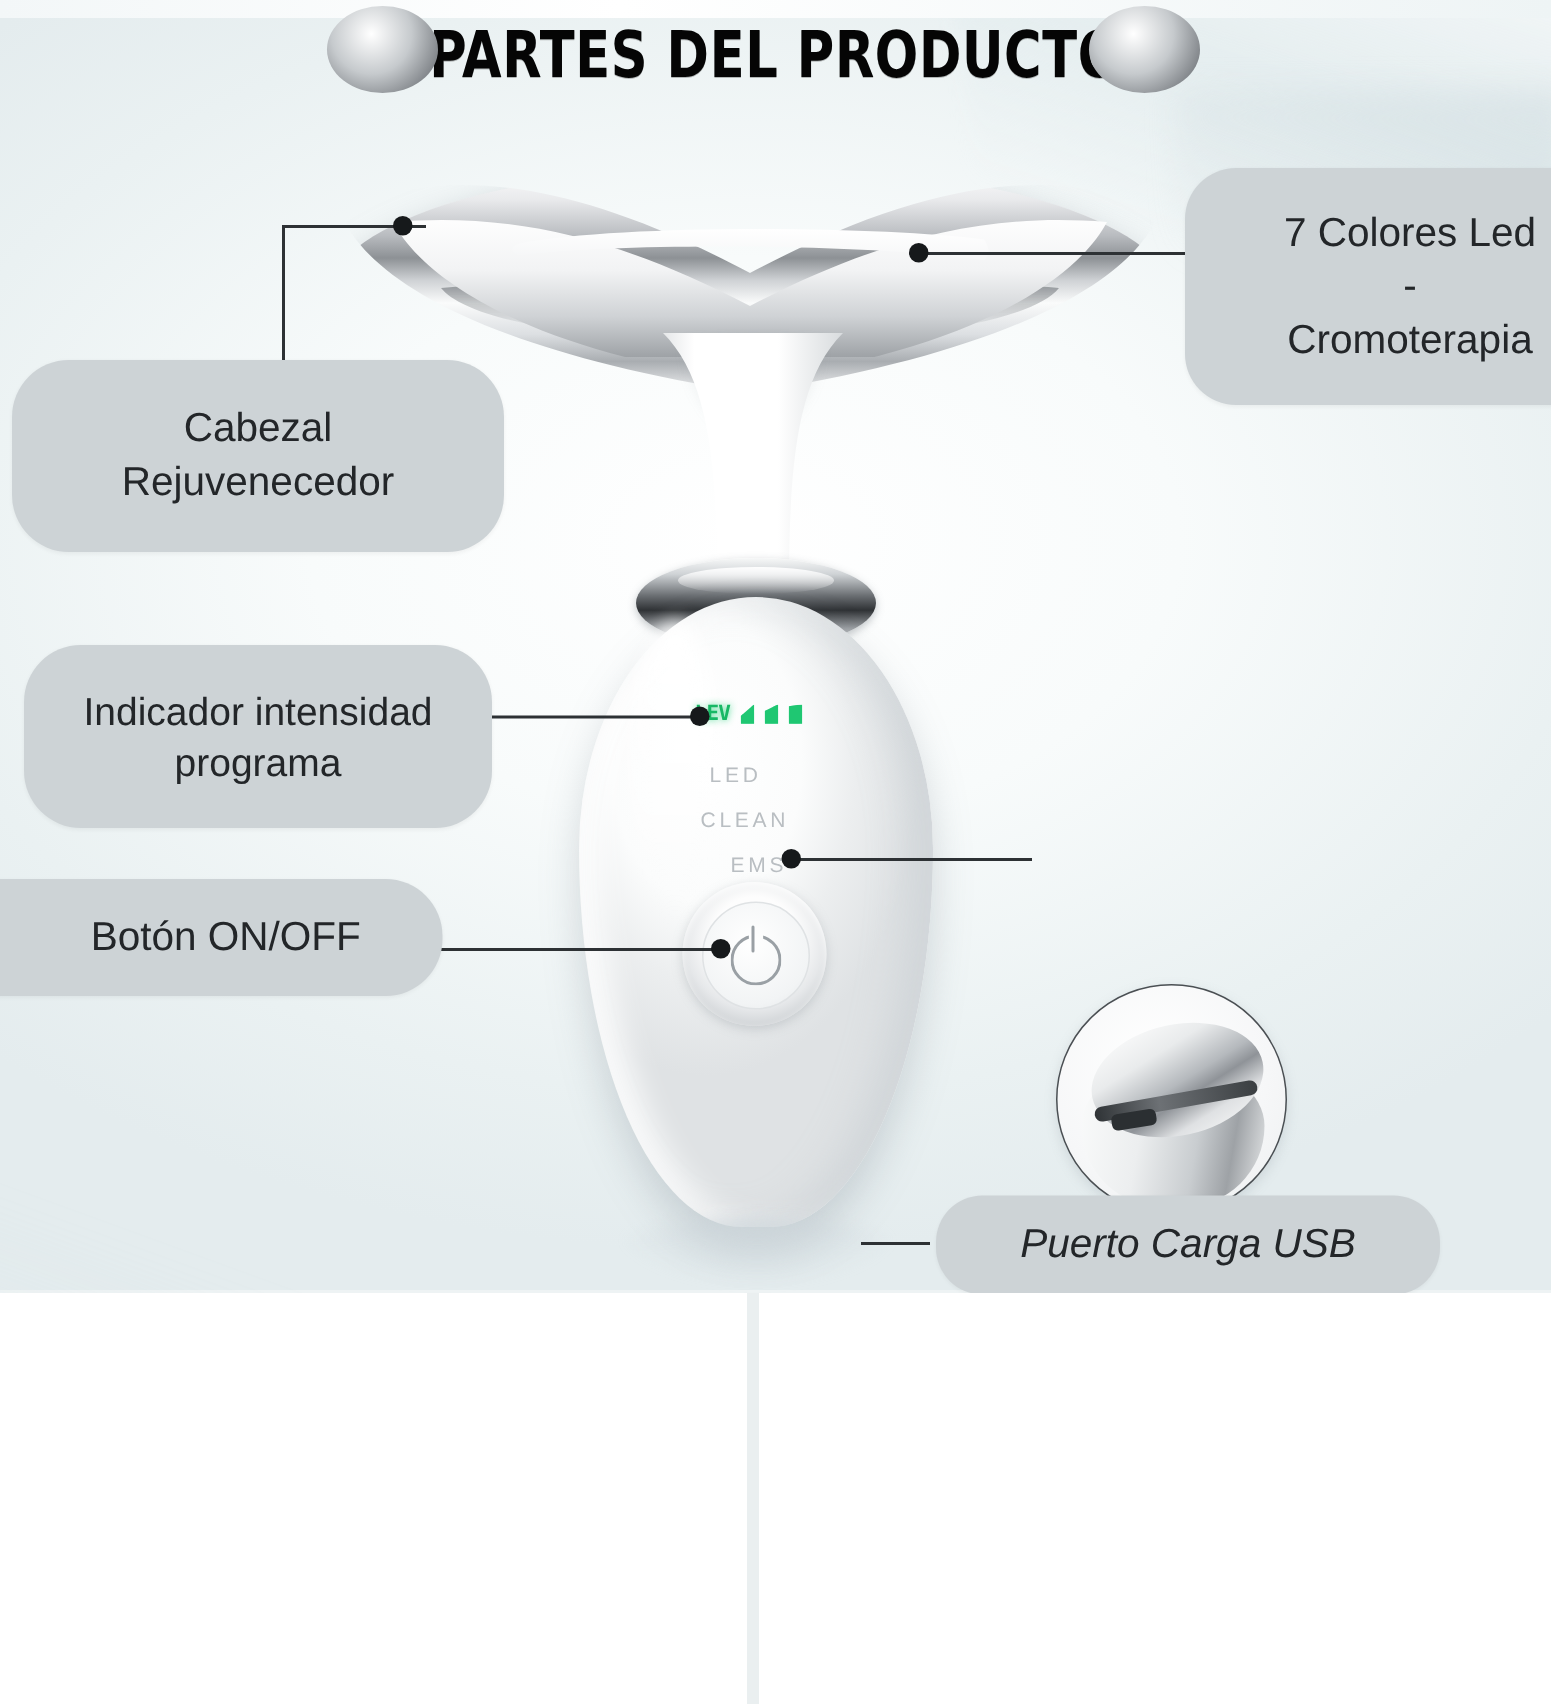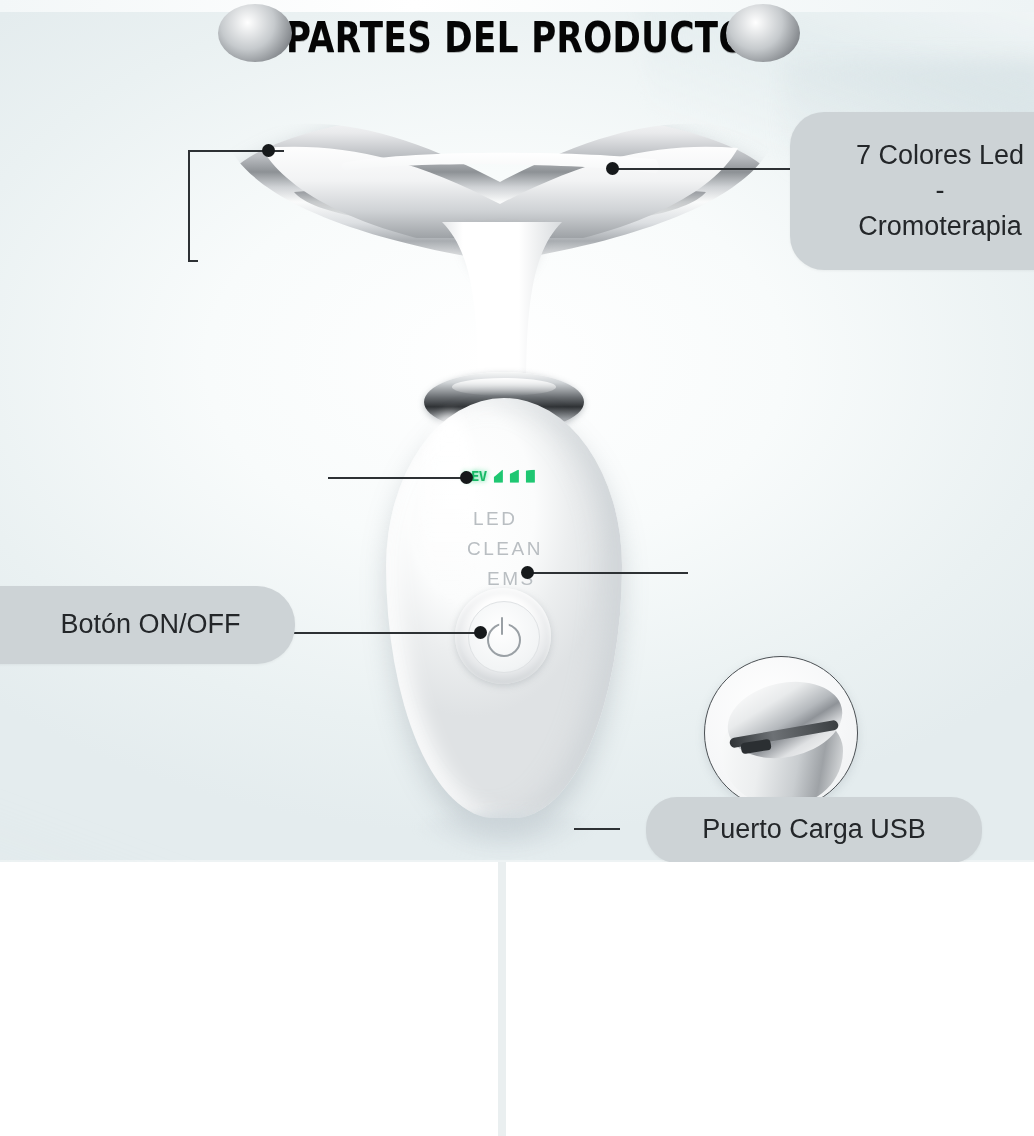--- a/index.html
+++ b/index.html
@@ -54,21 +54,21 @@
     box-shadow:0 1px 3px rgba(0,0,0,.05);
     padding:10px 22px;box-sizing:border-box;
   }
   .pill span{display:block;width:100%;}
 
   #pill-led      {left:790px; top:112px; width:300px; height:158px; border-radius:34px; font-size:27px;}
   #pill-cabezal  {left:8px;   top:240px; width:328px; height:128px;}
   #pill-intens   {left:16px;  top:430px; width:312px; height:122px; font-size:26px;}
   #pill-onoff    {left:-40px; top:586px; width:335px; height:78px;  font-size:27px;}
   #pill-prog     {left:682px; top:534px; width:318px; height:78px;  font-size:27px;}
-  #pill-usb      {left:646px; top:797px; width:336px; height:66px;  font-size:27px; border-radius:31px;}
+  #pill-usb      {left:624px; top:797px; width:336px; height:66px;  font-size:27px; border-radius:31px;font-style:italic;}
 
   
   .leader{position:absolute;background:#2d3134;}
   .dot{position:absolute;width:13px;height:13px;border-radius:50%;background:#16191b;}
 
   
   .device{position:absolute;left:0;top:0;width:1034px;height:860px;}
 
   
   .head-wrap{position:absolute;left:218px;top:112px;width:564px;height:150px;}
@@ -153,21 +153,21 @@
     font-size:14px;font-weight:bold;color:#17b865;letter-spacing:-.5px;
     text-shadow:0 0 5px rgba(30,210,120,.85);
   }
   .bar{display:inline-block;width:9px;height:13px;background:#1fc772;
        box-shadow:0 0 6px rgba(30,215,125,.9);margin-left:3px;}
   .bar.b1{clip-path:polygon(0 60%,100% 0,100% 100%,0 100%);}
   .bar.b2{clip-path:polygon(0 35%,100% 0,100% 100%,0 100%);}
   .bar.b3{clip-path:polygon(0 10%,100% 0,100% 100%,0 100%);}
 
   .mode{
-    position:absolute;color:#b9bec2;font-size:19px;letter-spacing:2.5px;
+    position:absolute;color:#b9bec2;font-size:14px;letter-spacing:2.5px;
     font-family:"Liberation Sans",sans-serif;
   }
   #mode-led  {left:473px;top:508px;}
   #mode-clean{left:467px;top:538px;}
   #mode-ems  {left:487px;top:568px;}
   #mode-hot  {left:489px;top:598px;}
 
   
   .pwr-outer{
     position:absolute;left:455px;top:588px;width:96px;height:96px;border-radius:50%;
@@ -301,20 +301,28 @@
   <div class="leader" style="left:292px;top:632px;width:188px;height:2px;"></div>
   <div class="dot" style="left:474px;top:626px;"></div>
 
   <div class="leader" style="left:574px;top:828px;width:46px;height:2px;"></div>
 
   <div class="pill" id="pill-led">
       <span style="white-space:pre-line">7 Colores Led
 -
 Cromoterapia</span>
     </div>
+  <div class="pill" id="pill-cabezal">
+      <span style="white-space:pre-line">Cabezal
+Rejuvenecedor</span>
+    </div>
+  <div class="pill" id="pill-intens">
+      <span style="white-space:pre-line">Indicador intensidad
+programa</span>
+    </div>
   <div class="pill" id="pill-onoff">
       <span style="white-space:pre-line;padding-left:46px">Botón ON/OFF</span>
     </div>
   <div class="pill" id="pill-usb">
       <span style="white-space:pre-line">Puerto Carga USB</span>
     </div>
 
   <div class="panel-gap"></div>
 
   <div class="panel" id="panel-left">

